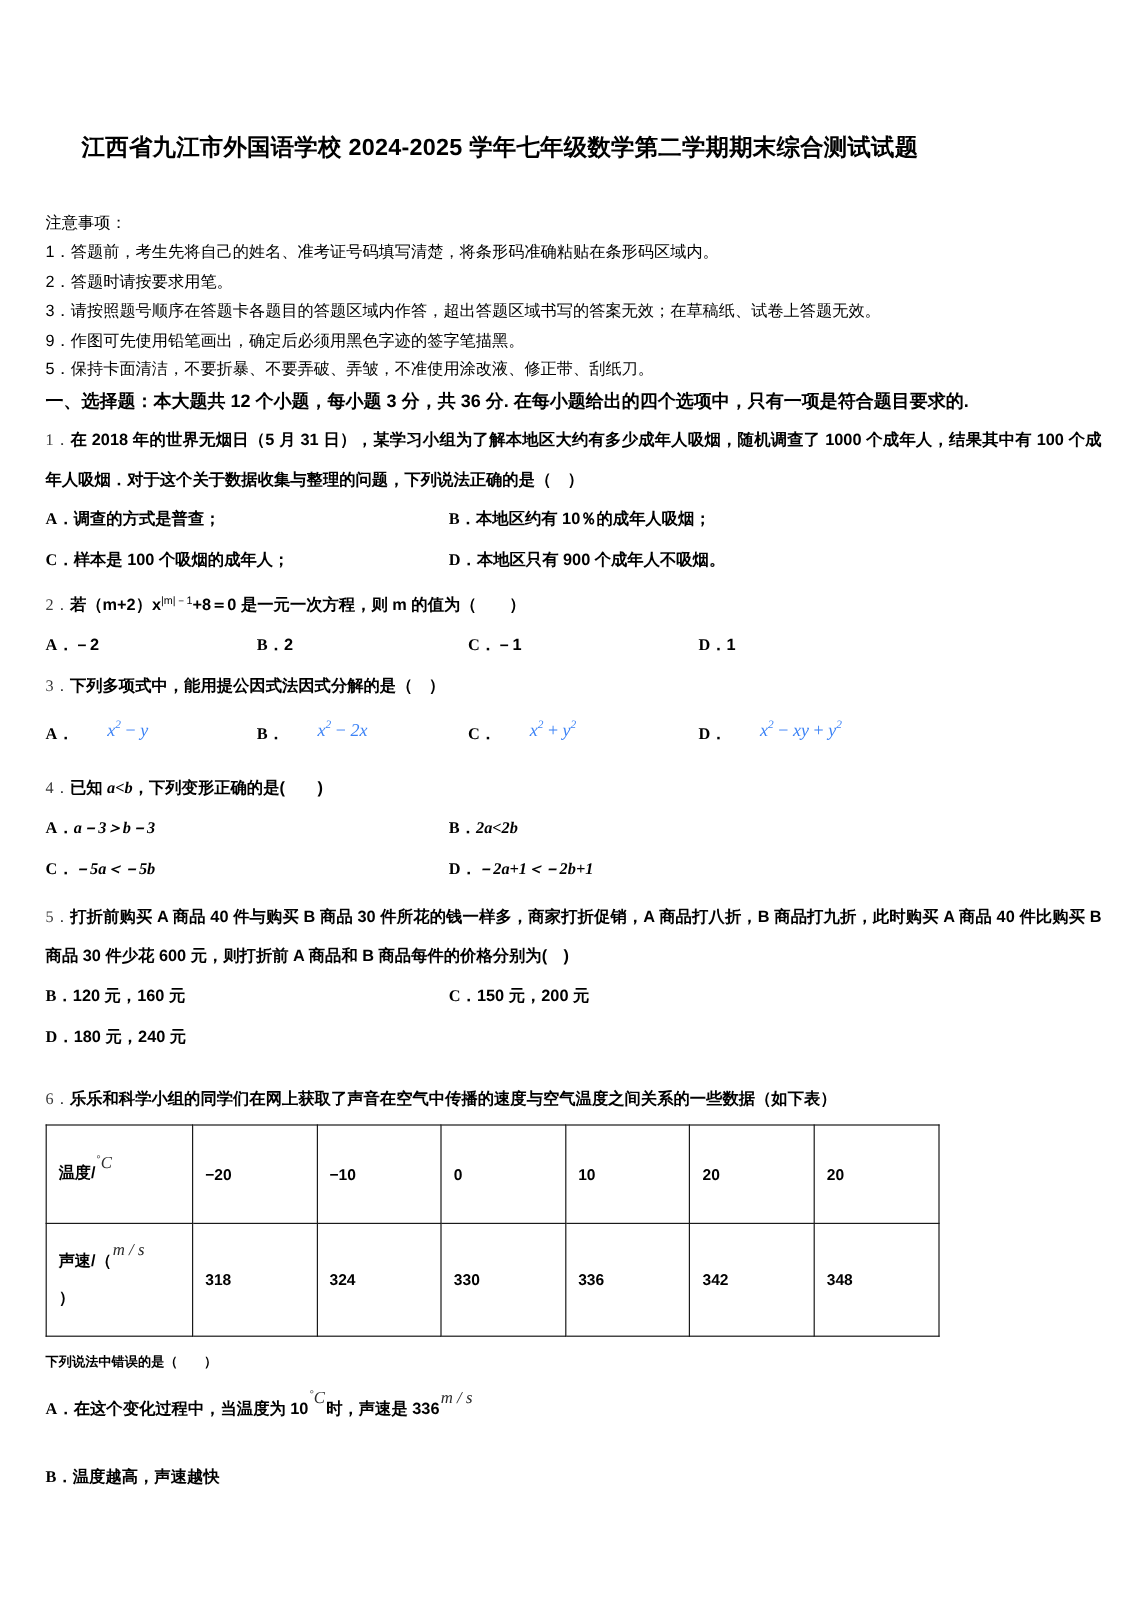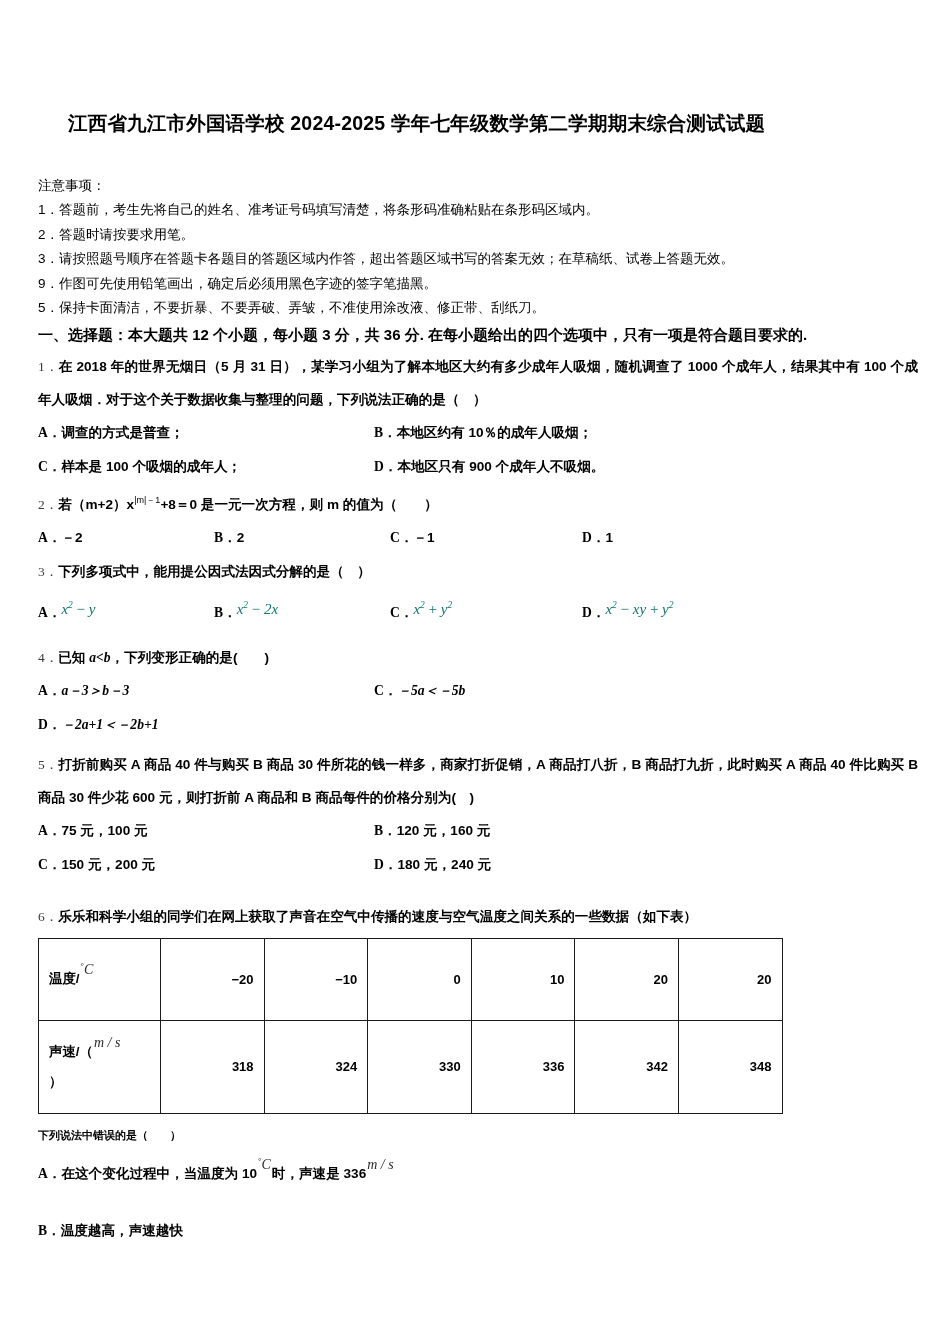--- a/index.html
+++ b/index.html
@@ -115,23 +115,24 @@
   }
   .opt { white-space: nowrap; }
   .opt-lbl { font-family: "Liberation Serif", "DejaVu Serif", serif; font-weight: bold; }
 
   
   .mth {
     font-family: "Liberation Serif", "DejaVu Serif", serif;
     font-style: italic;
     font-weight: normal;
     font-size: 15px;
-    color: #0f766e;
+    color: #3b82f6;
     position: relative;
     top: -3px;
+    margin-left: 28px;
   }
   .mth sup { font-size: 9.5px; font-style: italic; top: -0.65em; }
   .mth .op { font-style: normal; }
 
   .inlmth {
     font-family: "Liberation Serif", "DejaVu Serif", serif;
     font-style: italic;
     font-weight: bold;
   }
 
@@ -167,21 +168,21 @@
     height: 82px;
   }
   table.data td.hdr {
     font-size: 13.4px;
     font-weight: bold;
     line-height: 30px;
     vertical-align: middle;
   }
   table.data col.c0 { width: 122px; }
   table.data col.cx { width: 103.6px; }
-  .cellnum { display: block; text-align: right; }
+  .cellnum { display: block; }
   .hdr-line { white-space: nowrap; }
 
   .after-table {
     font-family: "Liberation Sans", "DejaVu Sans", sans-serif;
     font-weight: bold;
     font-size: 11px;
     line-height: 38px;
     padding-top: 2px;
   }
 </style>
@@ -232,29 +233,29 @@
         <div class="opt"><span class="opt-lbl">B．</span><span class="mth"><i>x</i><sup>2</sup> <span class="op">−</span> 2<i>x</i></span></div>
         <div class="opt"><span class="opt-lbl">C．</span><span class="mth"><i>x</i><sup>2</sup> <span class="op">+</span> <i>y</i><sup>2</sup></span></div>
         <div class="opt"><span class="opt-lbl">D．</span><span class="mth"><i>x</i><sup>2</sup> <span class="op">−</span> <i>xy</i> <span class="op">+</span> <i>y</i><sup>2</sup></span></div>
       </div>
     </div>
 
     <div class="q" style="margin-top:8px;">
       <div class="q-stem"><span class="qnum">4．</span><span>已知 </span><span class="inlmth">a&lt;b</span><span>，下列变形正确的是(　　)</span></div>
       <div class="opts2">
         <div class="opt"><span class="opt-lbl">A．</span><span class="inlmth">a－3＞b－3</span></div>
+        <div class="opt"><span class="opt-lbl">B．</span><span class="inlmth">2a&lt;2b</span></div>
         <div class="opt"><span class="opt-lbl">C．</span><span class="inlmth">－5a＜－5b</span></div>
         <div class="opt"><span class="opt-lbl">D．</span><span class="inlmth">－2a+1＜－2b+1</span></div>
       </div>
     </div>
 
     <div class="q" style="margin-top:6px;">
       <div class="q-stem"><span class="qnum">5．</span><span>打折前购买 A 商品 40 件与购买 B 商品 30 件所花的钱一样多，商家打折促销，A 商品打八折，B 商品打九折，此时购买 A 商品 40 件比购买 B 商品 30 件少花 600 元，则打折前 A 商品和 B 商品每件的价格分别为(　)</span></div>
       <div class="opts2">
-        <div class="opt"><span class="opt-lbl">A．</span><span>75 元，100 元</span></div>
         <div class="opt"><span class="opt-lbl">B．</span><span>120 元，160 元</span></div>
         <div class="opt"><span class="opt-lbl">C．</span><span>150 元，200 元</span></div>
         <div class="opt"><span class="opt-lbl">D．</span><span>180 元，240 元</span></div>
       </div>
     </div>
 
     <div class="q" style="margin-top:20px;">
       <div class="q-stem" style="line-height:30px;"><span class="qnum">6．</span><span>乐乐和科学小组的同学们在网上获取了声音在空气中传播的速度与空气温度之间关系的一些数据（如下表）</span></div>
 
       <div class="tbl-wrap">

